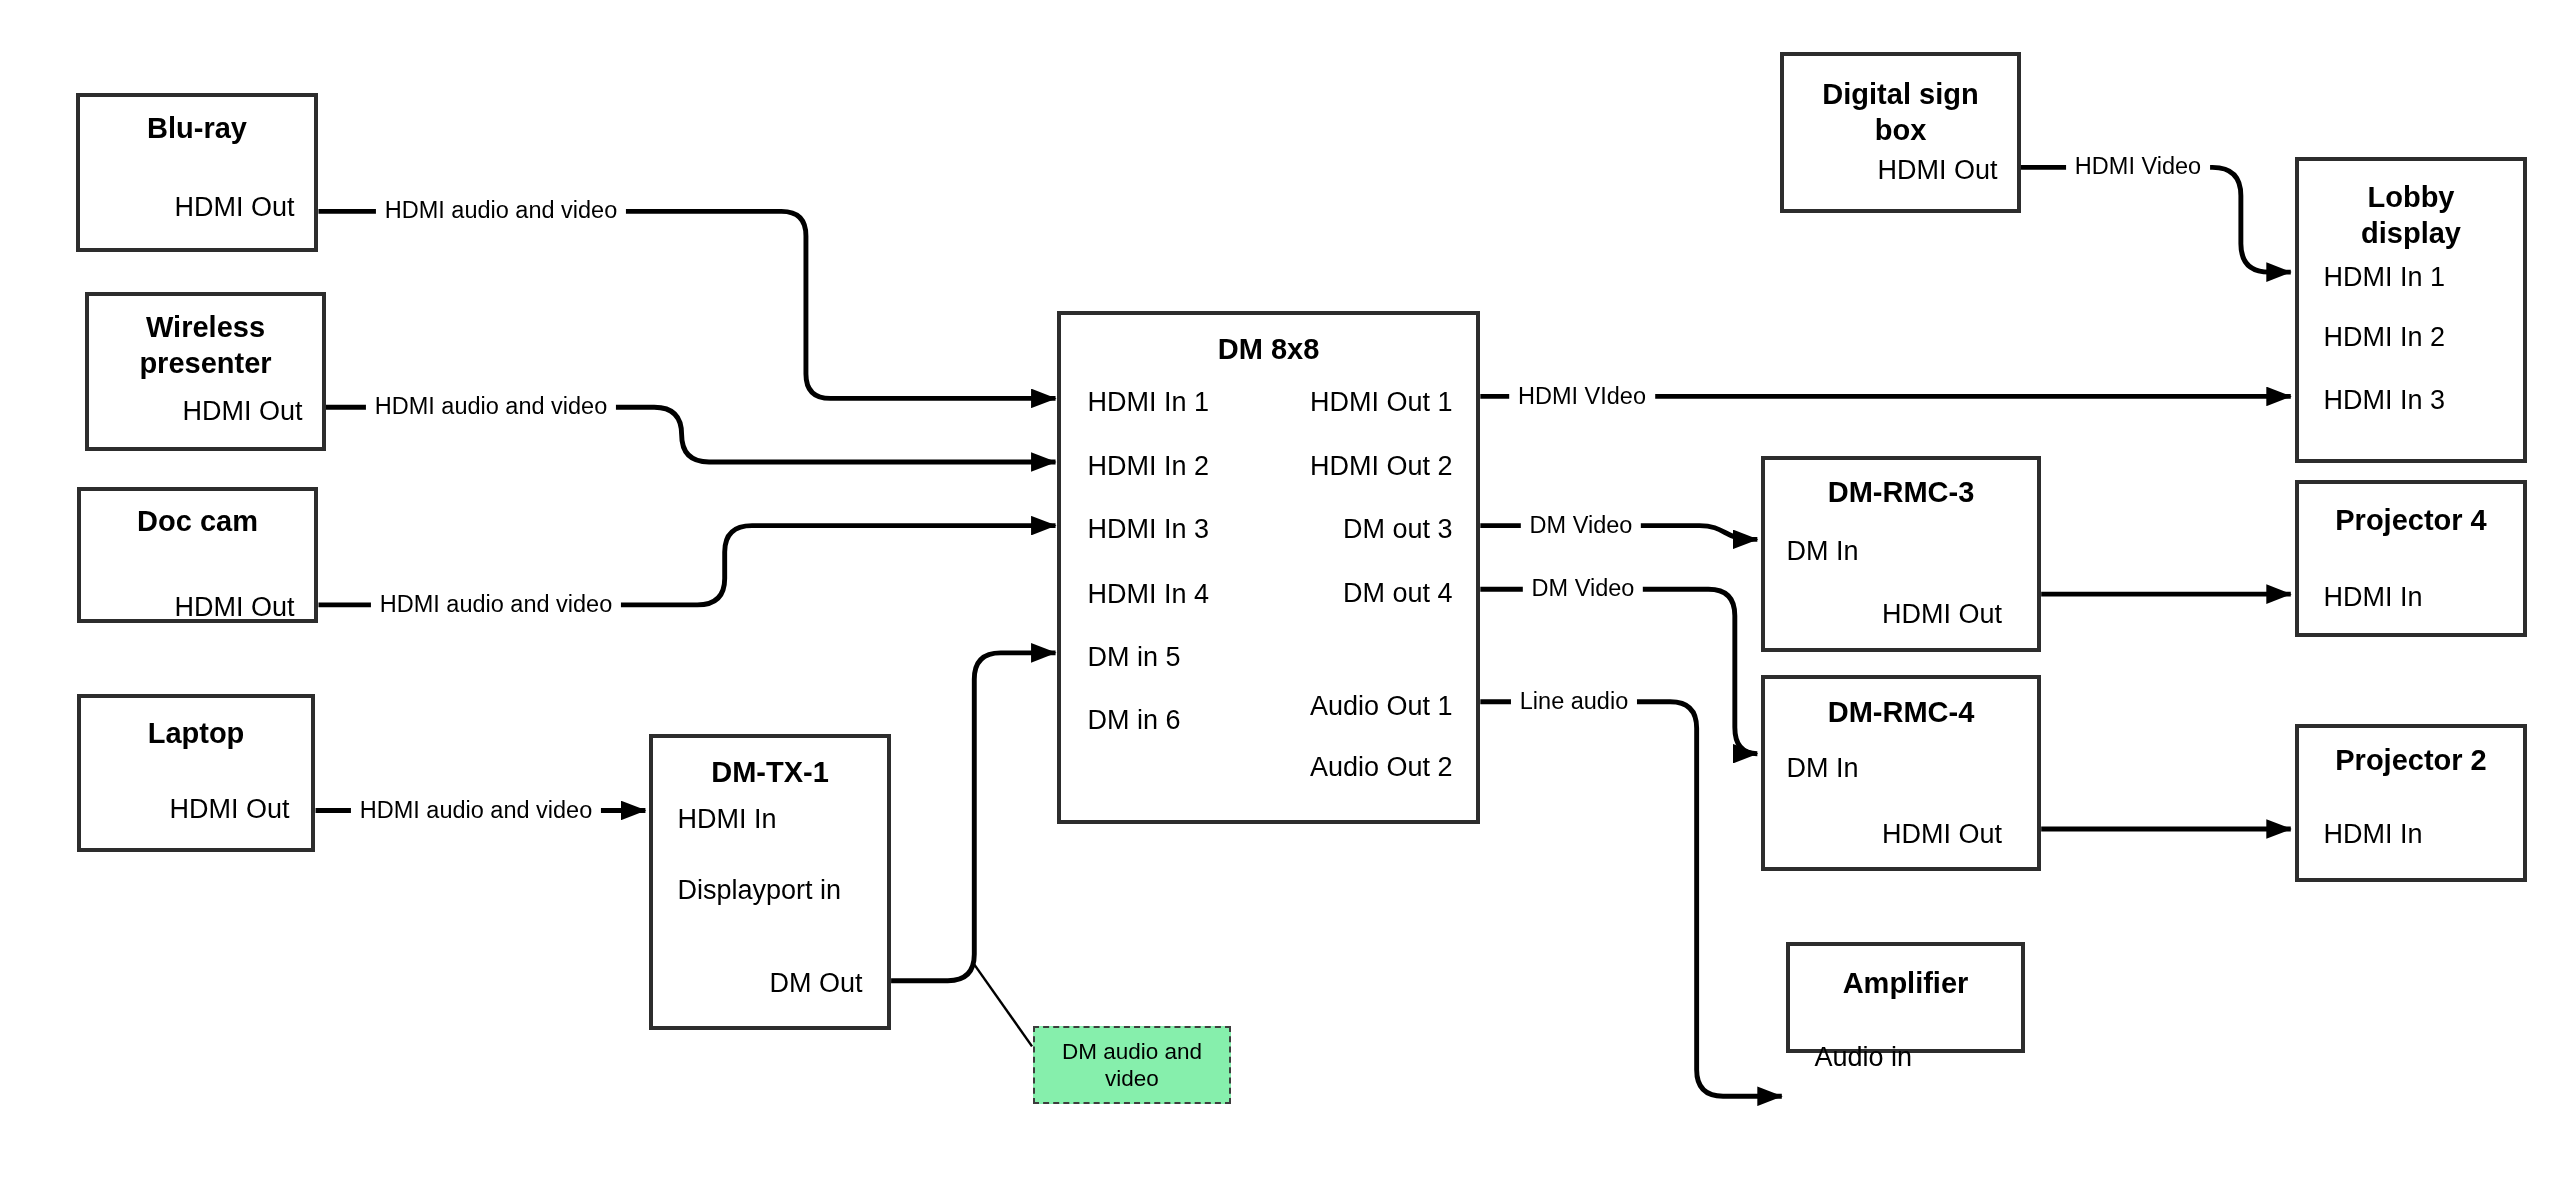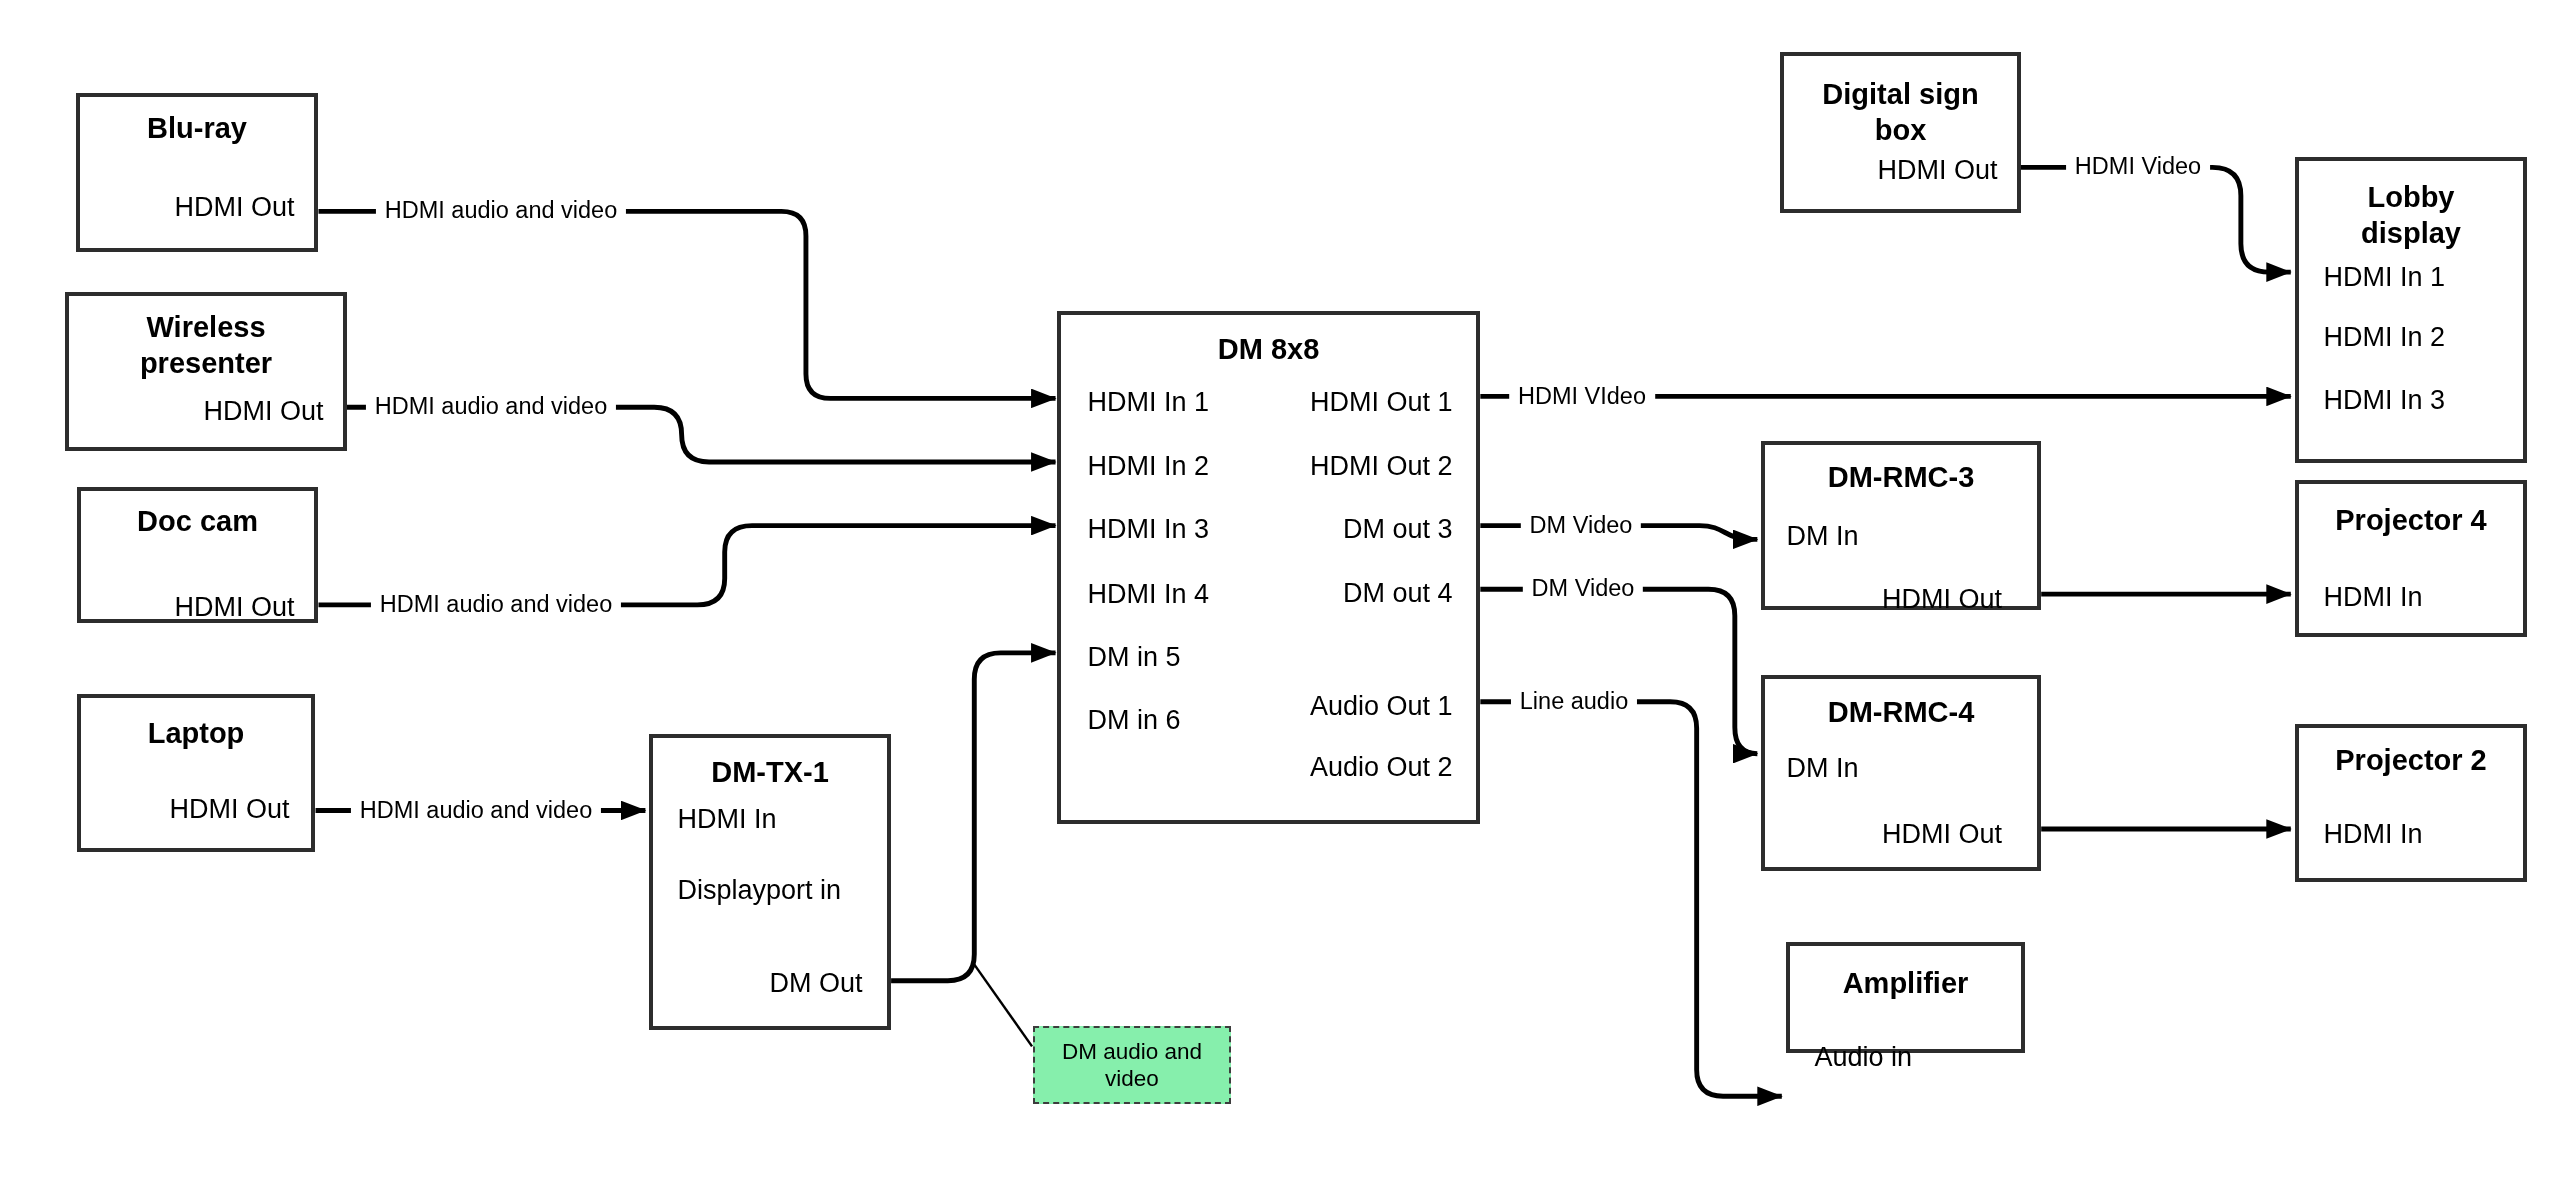--- a/index.html
+++ b/index.html
@@ -61,21 +61,21 @@
     <path class="leader" d="M 994 984 L 1054 1069"></path>
   </svg>
 
   <div class="node" style="left:76px;top:93px;width:242px;height:159px">
     <div class="title" style="top:12.7px">
         <span>Blu-ray</span>
       </div>
     <span class="port" style="right:19.6px;top:110px">HDMI Out</span>
   </div>
 
-  <div class="node" style="left:65px;top:292px;width:282px;height:159px">
+  <div class="node" style="left:85px;top:292px;width:241px;height:159px">
     <div class="title" style="top:12.7px">
       <span>Wireless</span>
       <span>presenter</span>
     </div>
     <span class="port" style="right:19.6px;top:115px">HDMI Out</span>
   </div>
 
   <div class="node" style="left:77px;top:487px;width:241px;height:136px">
     <div class="title" style="top:11.7px">
         <span>Doc cam</span>
@@ -128,21 +128,21 @@
   <div class="node" style="left:2295px;top:157px;width:232px;height:306px">
     <div class="title" style="top:17.6px">
       <span>Lobby</span>
       <span>display</span>
     </div>
     <span class="port" style="left:24.5px;top:116px">HDMI In 1</span>
     <span class="port" style="left:24.5px;top:176px">HDMI In 2</span>
     <span class="port" style="left:24.5px;top:239px">HDMI In 3</span>
   </div>
 
-  <div class="node" style="left:1761px;top:441px;width:280px;height:169px">
+  <div class="node" style="left:1761px;top:456px;width:280px;height:196px">
     <div class="title" style="top:13.7px">
         <span>DM-RMC-3</span>
       </div>
     <span class="port" style="left:21.5px;top:91px">DM In</span>
     <span class="port" style="right:35px;top:154px">HDMI Out</span>
   </div>
 
   <div class="node" style="left:2295px;top:480px;width:232px;height:157px">
     <div class="title" style="top:17.6px">
         <span>Projector 4</span>

